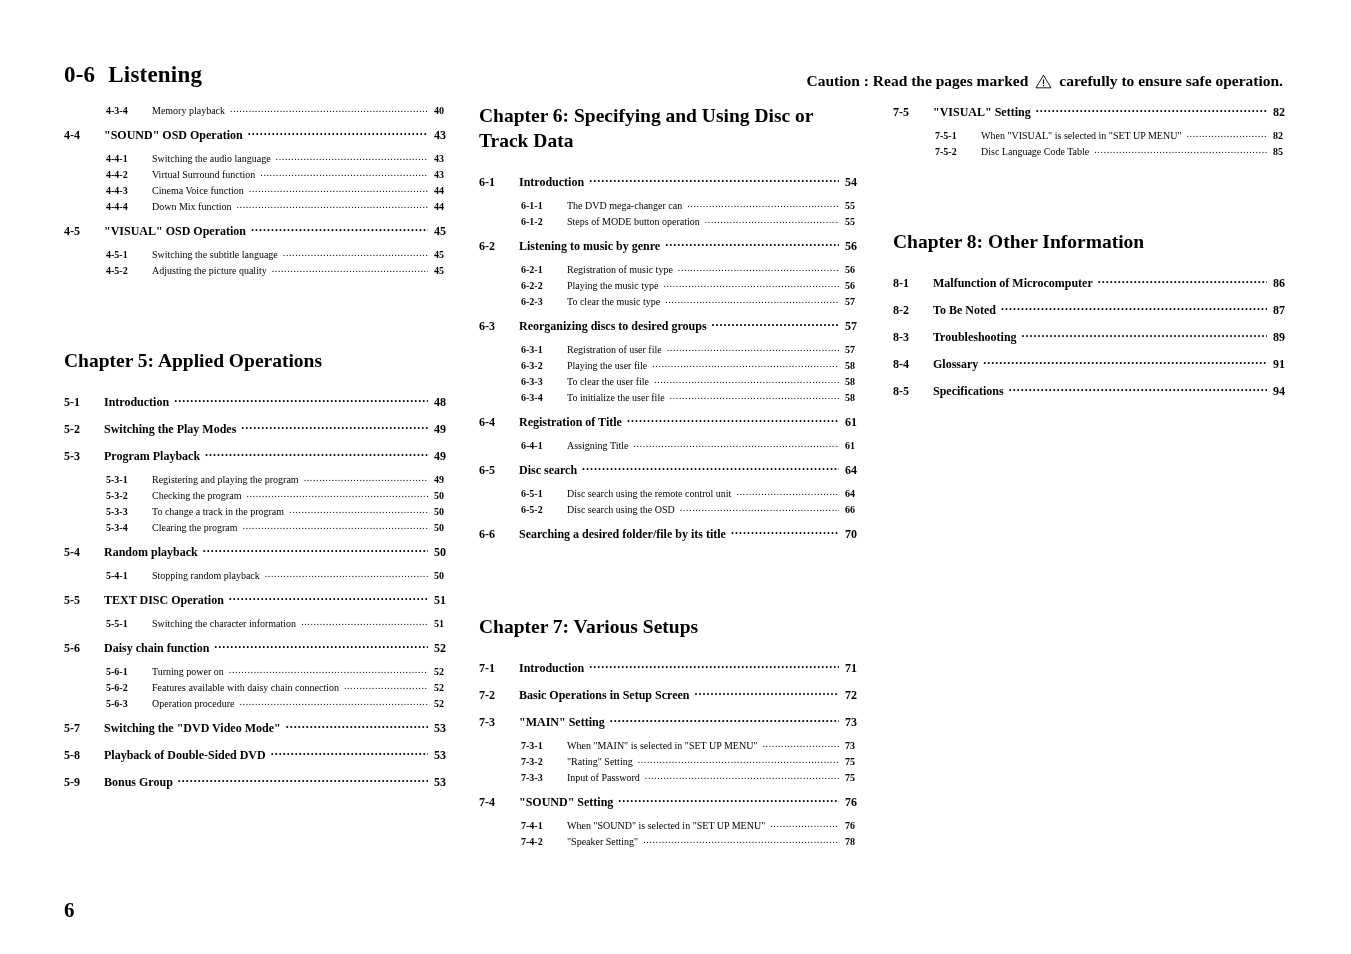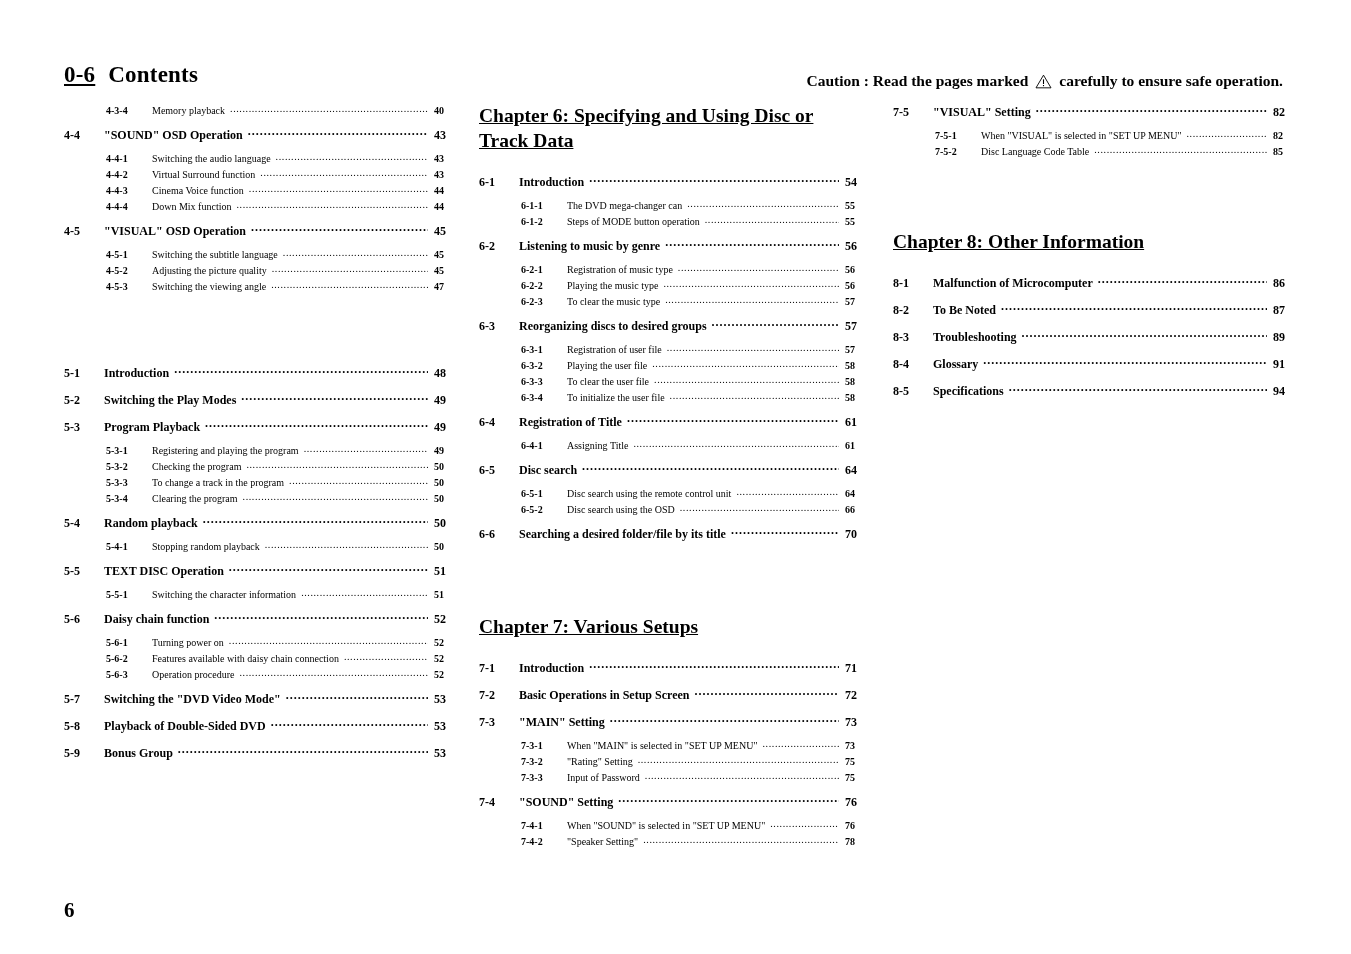--- a/index.html
+++ b/index.html
@@ -24,21 +24,21 @@
   
   #page-title {
     position: absolute;
     left: 64px;
     top: 62px;
     font-size: 23px;
     font-weight: bold;
     letter-spacing: 0.2px;
     white-space: nowrap;
   }
-  #page-title .num { margin-right: 13px; text-decoration: underline; }
+  #page-title .num { margin-right: 13px; }
 
   #caution-line {
     position: absolute;
     right: 68px;
     top: 72px;
     font-size: 15.5px;
     font-weight: bold;
     white-space: nowrap;
     display: flex;
     align-items: center;
@@ -60,21 +60,20 @@
   #column-1 { left: 64px;  width: 382px; }
   #column-2 { left: 479px; width: 378px; }
   #column-3 { left: 893px; width: 392px; }
 
   
   .chapter-heading {
     font-size: 19.5px;
     font-weight: bold;
     line-height: 1.28;
     margin: 0 0 20px 0;
-    text-decoration: underline;
   }
 
   
   .entry {
     display: flex;
     align-items: baseline;
     width: 100%;
     box-sizing: border-box;
   }
 
@@ -150,21 +149,21 @@
     font-size: 21px;
     font-weight: bold;
   }
 </style>
 </head>
 <body>
 
 <div class="page">
 
   <div id="page-title">
-    <span class="num">0-6</span><span>Contents</span>
+    <span class="num">0-6</span><span>Listening</span>
   </div>
 
   <div id="caution-line">
     <span class="caution-text-a">Caution : Read the pages marked</span>
     <span class="warn-triangle">
       <svg viewBox="0 0 20 18" width="17" height="15" aria-hidden="true">
         <path d="M10 1.4 L19 16.6 L1 16.6 Z" fill="none" stroke="#000" stroke-width="1.1" stroke-linejoin="round"></path>
         <rect x="9.35" y="6.4" width="1.3" height="5.6" fill="#000"></rect>
         <rect x="9.35" y="13.2" width="1.3" height="1.4" fill="#000"></rect>
       </svg>
@@ -225,28 +224,23 @@
           <span class="sec-title">Switching the subtitle language</span>
           <span class="leader"></span>
           <span class="sec-page">45</span>
         </div>
         <div class="entry lvl2">
           <span class="sec-num">4-5-2</span>
           <span class="sec-title">Adjusting the picture quality</span>
           <span class="leader"></span>
           <span class="sec-page">45</span>
         </div>
-        <div class="entry lvl2">
-          <span class="sec-num">4-5-3</span>
-          <span class="sec-title">Switching the viewing angle</span>
-          <span class="leader"></span>
-          <span class="sec-page">47</span>
-        </div>
       </div>
       <div class="block-gap-xl"></div>
+      <div class="chapter-heading">Chapter 5: Applied Operations</div>
       <div class="group">
         <div class="entry lvl1">
           <span class="sec-num">5-1</span>
           <span class="sec-title">Introduction</span>
           <span class="leader"></span>
           <span class="sec-page">48</span>
         </div>
       </div>
       <div class="group">
         <div class="entry lvl1">

